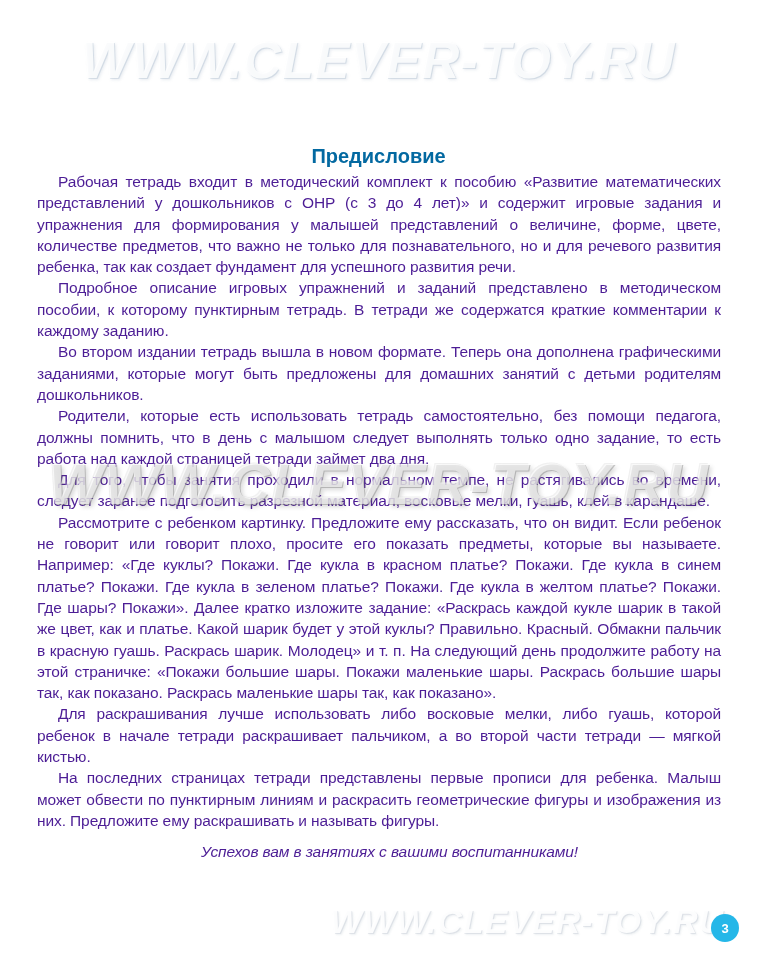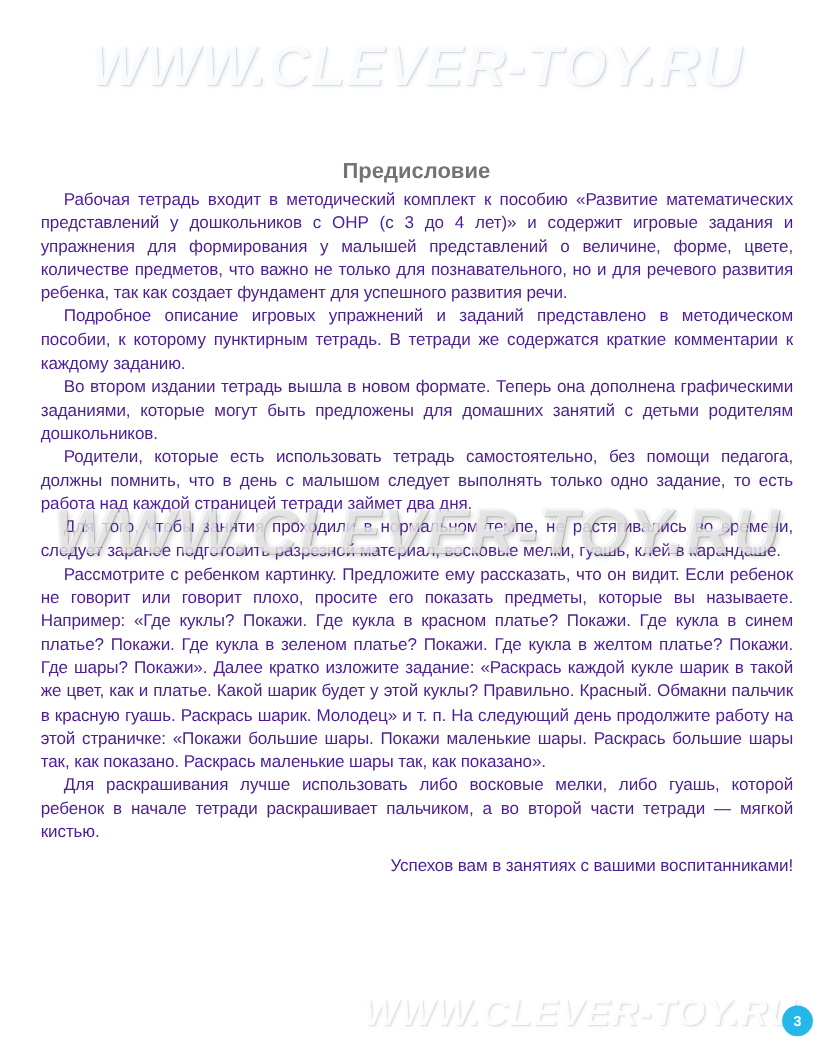--- a/index.html
+++ b/index.html
@@ -16,42 +16,43 @@
     font-family: "Liberation Sans", "DejaVu Sans", sans-serif;
   }
   .title {
     position: absolute;
     top: 132px;
     left: 0;
     width: 100%;
     text-align: center;
     font-size: 20px;
     font-weight: bold;
-    color: #737373;
+    color: #0369a1;
     z-index: 2;
   }
   .content {
     position: absolute;
     top: 171px;
     left: 37px;
     width: 684px;
     font-size: 15.5px;
     line-height: 21.3px;
     color: #4c1d95;
     text-align: justify;
     letter-spacing: -0.1px;
     z-index: 1;
   }
   .content p {
     margin: 0;
     text-indent: 21px;
   }
   .content p.closing {
     margin-top: 10px;
-    text-align: right;
+    text-align: center;
+    font-style: italic;
   }
   .watermark {
     position: absolute;
     white-space: nowrap;
     font-weight: 700;
     pointer-events: none;
     z-index: 5;
     font-style: italic;
   }
   .watermark-top {
@@ -111,20 +112,21 @@
   <h1 class="title">Предисловие</h1>
 
   <div class="content">
     <p>Рабочая тетрадь входит в методический комплект к пособию «Развитие математических представлений у дошкольников с ОНР (с 3 до 4 лет)» и содержит игровые задания и упражнения для формирования у малышей представлений о величине, форме, цвете, количестве предметов, что важно не только для познавательного, но и для речевого развития ребенка, так как создает фундамент для успешного развития речи.</p>
     <p>Подробное описание игровых упражнений и заданий представлено в методическом пособии, к которому пунктирным тетрадь. В тетради же содержатся краткие комментарии к каждому заданию.</p>
     <p>Во втором издании тетрадь вышла в новом формате. Теперь она дополнена графическими заданиями, которые могут быть предложены для домашних занятий с детьми родителям дошкольников.</p>
     <p>Родители, которые есть использовать тетрадь самостоятельно, без помощи педагога, должны помнить, что в день с малышом следует выполнять только одно задание, то есть работа над каждой страницей тетради займет два дня.</p>
     <p>Для того, чтобы занятия проходили в нормальном темпе, не растягивались во времени, следует заранее подготовить разрезной материал, восковые мелки, гуашь, клей в карандаше.</p>
     <p>Рассмотрите с ребенком картинку. Предложите ему рассказать, что он видит. Если ребенок не говорит или говорит плохо, просите его показать предметы, которые вы называете. Например: «Где куклы? Покажи. Где кукла в красном платье? Покажи. Где кукла в синем платье? Покажи. Где кукла в зеленом платье? Покажи. Где кукла в желтом платье? Покажи. Где шары? Покажи». Далее кратко изложите задание: «Раскрась каждой кукле шарик в такой же цвет, как и платье. Какой шарик будет у этой куклы? Правильно. Красный. Обмакни пальчик в красную гуашь. Раскрась шарик. Молодец» и т. п. На следующий день продолжите работу на этой страничке: «Покажи большие шары. Покажи маленькие шары. Раскрась большие шары так, как показано. Раскрась маленькие шары так, как показано».</p>
     <p>Для раскрашивания лучше использовать либо восковые мелки, либо гуашь, которой ребенок в начале тетради раскрашивает пальчиком, а во второй части тетради — мягкой кистью.</p>
+    <p>На последних страницах тетради представлены первые прописи для ребенка. Малыш может обвести по пунктирным линиям и раскрасить геометрические фигуры и изображения из них. Предложите ему раскрашивать и называть фигуры.</p>
     <p class="closing">Успехов вам в занятиях с вашими воспитанниками!</p>
   </div>
 
   <div class="watermark watermark-middle">WWW.CLEVER-TOY.RU</div>
 
   <div class="watermark watermark-bottom">WWW.CLEVER-TOY.RU</div>
 
   <div class="page-number">3</div>
 
 </div>

